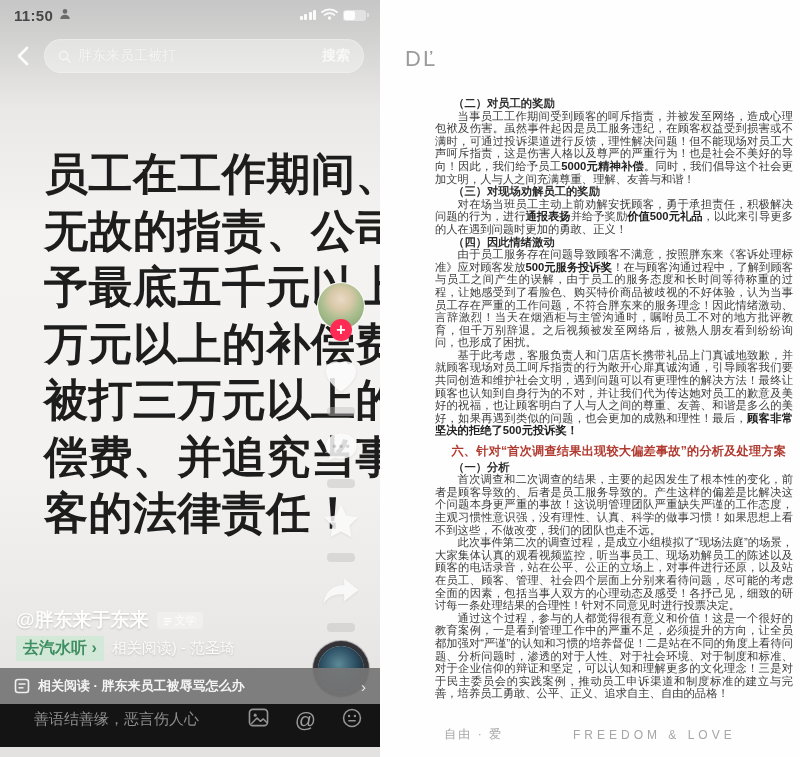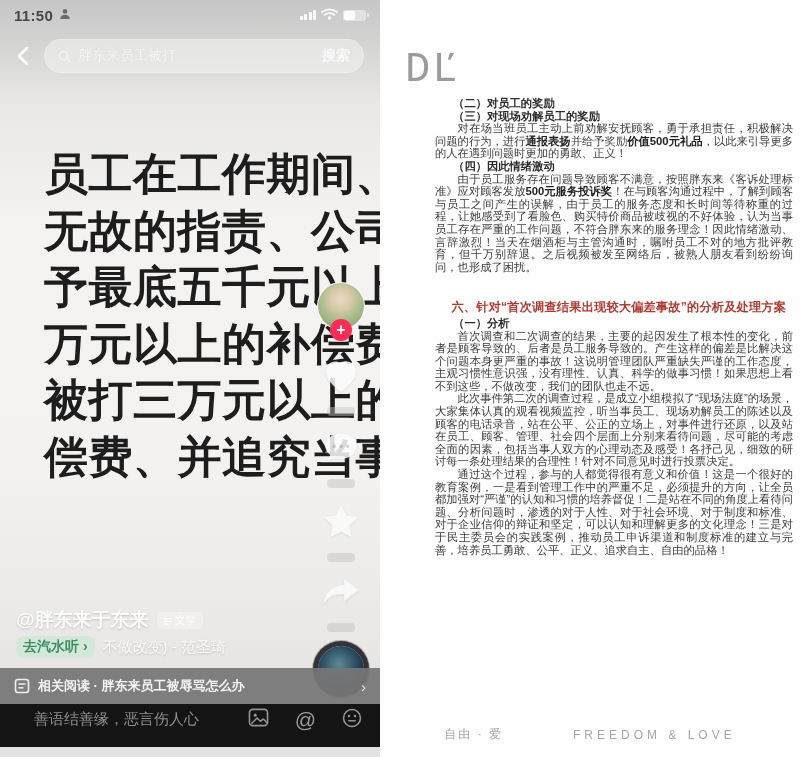--- a/index.html
+++ b/index.html
@@ -59,22 +59,22 @@
 
   
   .author-line { position:absolute; left:16px; top:607px; display:flex; align-items:center; gap:8px; }
   .author-name { font-size:19px; font-weight:700; color:rgba(255,255,255,.96); text-shadow:0 1px 2px rgba(120,120,120,.35); }
   .author-badge {
     display:flex; align-items:center; gap:3px; padding:1px 6px; border-radius:3px;
     background:rgba(255,255,255,.3); color:rgba(255,255,255,.85); font-size:11px;
   }
   .music-line { position:absolute; left:16px; top:636px; display:flex; align-items:center; gap:8px; }
   .music-tag {
-    padding:2px 7px; border-radius:8px; background:rgba(205,233,213,.8); color:#3f8f62;
-    font-size:14px; font-weight:700; white-space:nowrap;
+    padding:2px 7px; border-radius:0; background:rgba(205,233,213,.8); color:#3f8f62;
+    font-size:16px; font-weight:700; white-space:nowrap;
   }
   .music-title { font-size:15px; color:rgba(255,255,255,.92); text-shadow:0 1px 2px rgba(120,120,120,.35); white-space:nowrap; }
 
   .related-bar {
     position:absolute; left:0; right:0; top:668px; height:36px; background:rgba(118,118,118,.93);
     display:flex; align-items:center; padding:0 14px; gap:8px;
   }
   .related-label { font-size:13px; font-weight:600; color:#f4f4f4; flex:1; white-space:nowrap; overflow:hidden; }
   .related-chevron { color:#e8e8e8; font-size:15px; }
 
@@ -82,31 +82,31 @@
     position:absolute; left:0; right:0; top:704px; height:43px; background:#141414;
     display:flex; align-items:center; padding:0 18px 12px 34px; gap:26px;
   }
   .comment-placeholder { font-size:15px; color:#8f8f8f; flex:1; }
   .comment-bar .cicon { opacity:.8; }
   .at-icon { font-size:21px; color:#bdbdbd; font-weight:400; }
 
   
   .doc { position:absolute; left:380px; top:0; width:420px; height:757px; background:#fefefe; }
   .doc-logo {
-    position:absolute; left:25px; top:46px; font-family:Liberation Mono, monospace;
-    font-size:42px; color:#9b9b9b; letter-spacing:2px;
+    position:absolute; left:25px; top:46px; font-family:Liberation Sans, sans-serif;
+    font-size:22px; color:#9b9b9b; letter-spacing:2px;
   }
   .doc-body {
     position:absolute; left:55px; top:97px; width:358px;
     font-size:11.3px; line-height:12.6px; color:#3c3c3c; text-align:justify;
   }
   .doc-h { font-weight:700; color:#2c2c2c; text-indent:1.6em; }
   .doc-p { text-indent:2em; }
   .bseg { font-weight:700; color:#222; }
-  .doc-h-red { color:#b13a30; font-weight:700; font-size:12.2px; text-indent:1.35em; margin-top:28px; margin-bottom:3px; letter-spacing:.2px; }
+  .doc-h-red { color:#b13a30; font-weight:700; font-size:12.2px; text-indent:1.35em; margin-top:8px; margin-bottom:3px; letter-spacing:.2px; }
   .doc-footer {
     position:absolute; left:0; right:0; bottom:14px; display:flex; align-items:center; justify-content:center;
     gap:70px; color:#a6a6a6; font-size:12px;
   }
   .doc-footer .cn { letter-spacing:2px; }
   .doc-footer .en { letter-spacing:4px; }
 </style>
 </head>
 <body>
 
@@ -156,20 +156,21 @@
       </span>
     </div>
 
     <div class="caption">
       <div>员工在工作期间、被</div>
       <div>无故的指责、公司给</div>
       <div>予最底五千元以上的</div>
       <div>万元以上的补偿费！</div>
       <div>被打三万元以上的补</div>
       <div>偿费、并追究当事顾</div>
+      <div>客的法律责任！</div>
     </div>
 
     <div class="rail">
       <div class="avatar-wrap">
         <div class="avatar"></div>
         <div class="follow-plus">+</div>
       </div>
       <div class="rail-item">
         <svg width="40" height="36" viewBox="0 0 32 30">
             <path d="M16 28 C16 28 3.5 20 3.5 11 C3.5 6 7.2 3 11.2 3 C13.8 3 16 4.8 16 4.8 C16 4.8 18.2 3 20.8 3 C24.8 3 28.5 6 28.5 11 C28.5 20 16 28 16 28 Z" fill="#fcfcfc"></path>
@@ -207,21 +208,21 @@
             <line x1="1" y1="3" x2="9" y2="3" stroke="#fff" stroke-width="1.3"></line>
             <line x1="1" y1="6" x2="9" y2="6" stroke="#fff" stroke-width="1.3"></line>
             <line x1="1" y1="9" x2="6" y2="9" stroke="#fff" stroke-width="1.3"></line>
           </svg>
         <span>文学</span>
       </span>
     </div>
 
     <div class="music-line">
       <span class="music-tag">去汽水听 ›</span>
-      <span class="music-title">不做改变) - 范圣琦</span>
+      <span class="music-title">相关阅读) - 范圣琦</span>
     </div>
 
     <div class="related-bar">
       <svg width="16" height="16" viewBox="0 0 16 16">
           <rect x="1.5" y="1.5" width="13" height="13" rx="2.5" stroke="#f0f0f0" stroke-width="1.6" fill="none"></rect>
           <line x1="4.5" y1="6" x2="11.5" y2="6" stroke="#f0f0f0" stroke-width="1.5"></line>
           <line x1="4.5" y1="9.8" x2="9.5" y2="9.8" stroke="#f0f0f0" stroke-width="1.5"></line>
         </svg>
       <span class="related-label">相关阅读 · 胖东来员工被辱骂怎么办</span>
       <span class="related-chevron">›</span>
@@ -246,24 +247,26 @@
           </svg>
       </span>
     </div>
   </div>
 
   <div class="doc">
     <div class="doc-logo">DĽ</div>
 
     <div class="doc-body">
       <div class="doc-h">（二）对员工的奖励</div>
+      <p class="doc-p"><span>当事员工工作期间受到顾客的呵斥指责，并被发至网络，造成心理包袱及伤害。虽然事件起因是员工服务违纪，在顾客权益受到损害或不满时，可通过投诉渠道进行反馈，理性解决问题！但不能现场对员工大声呵斥指责，这是伤害人格以及尊严的严重行为！也是社会不美好的导向！因此，我们给予员工</span><span class="bseg">5000元精神补偿</span><span>。同时，我们倡导这个社会更加文明，人与人之间充满尊重、理解、友善与和谐！</span></p>
       <div class="doc-h">（三）对现场劝解员工的奖励</div>
       <p class="doc-p"><span>对在场当班员工主动上前劝解安抚顾客，勇于承担责任，积极解决问题的行为，进行</span><span class="bseg">通报表扬</span><span>并给予奖励</span><span class="bseg">价值500元礼品</span><span>，以此来引导更多的人在遇到问题时更加的勇敢、正义！</span></p>
       <div class="doc-h">（四）因此情绪激动</div>
       <p class="doc-p"><span>由于员工服务存在问题导致顾客不满意，按照胖东来《客诉处理标准》应对顾客发放</span><span class="bseg">500元服务投诉奖</span><span>！在与顾客沟通过程中，了解到顾客与员工之间产生的误解，由于员工的服务态度和长时间等待称重的过程，让她感受到了看脸色、购买特价商品被歧视的不好体验，认为当事员工存在严重的工作问题，不符合胖东来的服务理念！因此情绪激动、言辞激烈！当天在烟酒柜与主管沟通时，嘱咐员工不对的地方批评教育，但千万别辞退。之后视频被发至网络后，被熟人朋友看到纷纷询问，也形成了困扰。</span></p>
+      <p class="doc-p"><span>基于此考虑，客服负责人和门店店长携带礼品上门真诚地致歉，并就顾客现场对员工呵斥指责的行为敞开心扉真诚沟通，引导顾客我们要共同创造和维护社会文明，遇到问题可以有更理性的解决方法！最终让顾客也认知到自身行为的不对，并让我们代为传达她对员工的歉意及美好的祝福，也让顾客明白了人与人之间的尊重、友善、和谐是多么的美好，如果再遇到类似的问题，也会更加的成熟和理性！最后，</span><span class="bseg">顾客非常坚决的拒绝了500元投诉奖！</span></p>
       <div class="doc-h-red">六、针对“首次调查结果出现较大偏差事故”的分析及处理方案</div>
       <div class="doc-h">（一）分析</div>
       <p class="doc-p">首次调查和二次调查的结果，主要的起因发生了根本性的变化，前者是顾客导致的、后者是员工服务导致的。产生这样的偏差是比解决这个问题本身更严重的事故！这说明管理团队严重缺失严谨的工作态度，主观习惯性意识强，没有理性、认真、科学的做事习惯！如果思想上看不到这些，不做改变，我们的团队也走不远。</p>
       <p class="doc-p">此次事件第二次的调查过程，是成立小组模拟了“现场法庭”的场景，大家集体认真的观看视频监控，听当事员工、现场劝解员工的陈述以及顾客的电话录音，站在公平、公正的立场上，对事件进行还原，以及站在员工、顾客、管理、社会四个层面上分别来看待问题，尽可能的考虑全面的因素，包括当事人双方的心理动态及感受！各抒己见，细致的研讨每一条处理结果的合理性！针对不同意见时进行投票决定。</p>
       <p class="doc-p">通过这个过程，参与的人都觉得很有意义和价值！这是一个很好的教育案例，一是看到管理工作中的严重不足，必须提升的方向，让全员都加强对“严谨”的认知和习惯的培养督促！二是站在不同的角度上看待问题、分析问题时，渗透的对于人性、对于社会环境、对于制度和标准、对于企业信仰的辩证和坚定，可以认知和理解更多的文化理念！三是对于民主委员会的实践案例，推动员工申诉渠道和制度标准的建立与完善，培养员工勇敢、公平、正义、追求自主、自由的品格！</p>
     </div>
 
     <div class="doc-footer">
       <span class="cn">自由 · 爱</span>
       <span class="en">FREEDOM &amp; LOVE</span>

